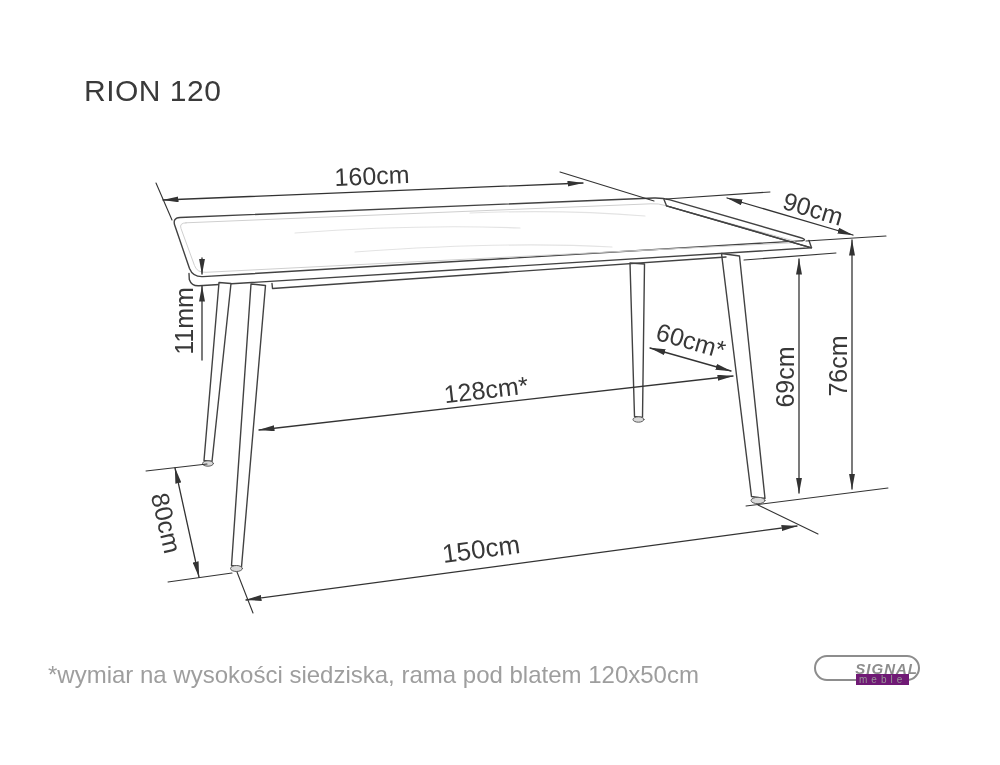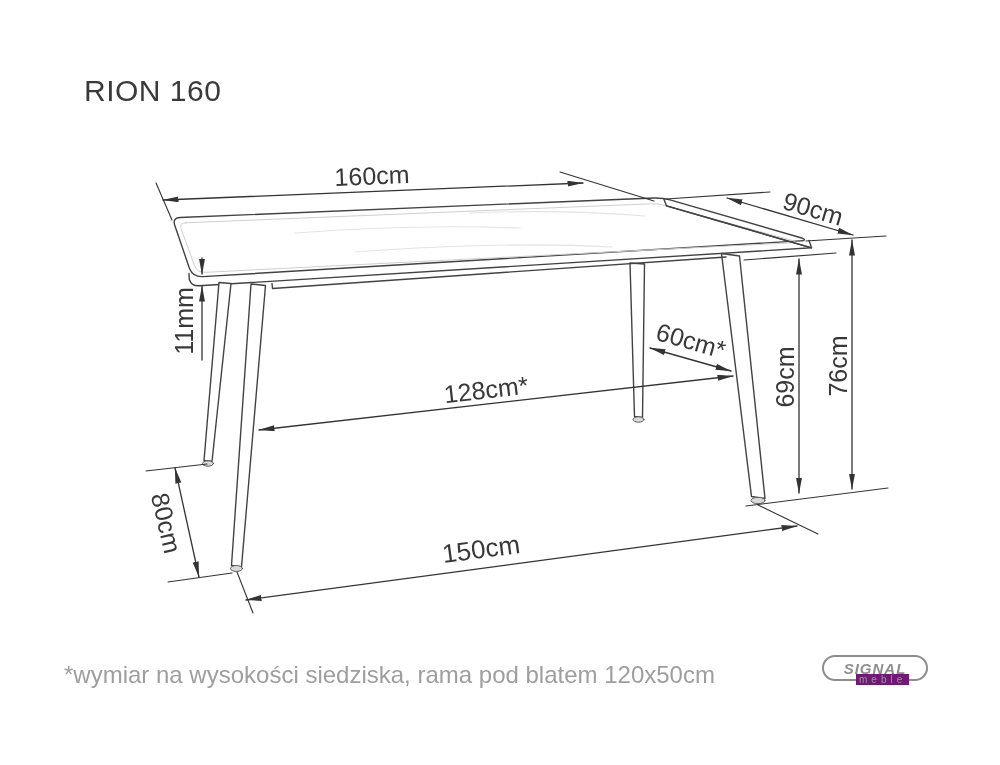--- a/index.html
+++ b/index.html
@@ -10,27 +10,27 @@
   .stage svg{position:absolute;left:0;top:0;}
   .lbl{
     position:absolute;color:#383838;font-size:25px;line-height:1;white-space:nowrap;
     transform-origin:center center;
   }
   .title{
     position:absolute;left:84px;top:74px;font-size:30px;color:#3a3a3a;
     letter-spacing:0.5px;white-space:nowrap;
   }
   .footnote{
-    position:absolute;left:64px;top:661px;font-size:24px;color:#9e9e9e;white-space:nowrap;
+    position:absolute;left:48px;top:661px;font-size:24px;color:#9e9e9e;white-space:nowrap;
   }
   .logo{position:absolute;left:806px;top:653px;width:112px;height:36px;}
   .logo-oval{
-    position:absolute;left:16px;top:2px;width:102px;height:22px;
+    position:absolute;left:8px;top:2px;width:102px;height:22px;
     border:2.5px solid #8d8d8d;border-radius:13px;
-    display:flex;align-items:center;justify-content:center;
+    display:flex;align-items:center;justify-content:flex-end;
   }
   .logo-brand{
     font-size:15px;font-weight:bold;font-style:italic;color:#8d8d8d;
     letter-spacing:1px;transform:translateY(-0.5px);
   }
   .logo-sub{
     position:absolute;left:50px;top:21px;background:#701a75;padding:0 3px;
     font-size:10px;color:#979797;letter-spacing:4px;white-space:nowrap;
   }
 </style>
@@ -101,21 +101,21 @@
         <line x1="202" y1="258" x2="202" y2="274" marker-end="url(#arr)"></line>
         <line x1="202" y1="286" x2="202" y2="360" marker-start="url(#arr)"></line>
         <line x1="650" y1="348" x2="731" y2="371" marker-start="url(#arr)" marker-end="url(#arr)"></line>
         <line x1="259" y1="430" x2="733" y2="376" marker-start="url(#arr)" marker-end="url(#arr)"></line>
         <line x1="175" y1="468" x2="199" y2="577" marker-start="url(#arr)" marker-end="url(#arr)"></line>
         <line x1="246" y1="600" x2="797" y2="526" marker-start="url(#arr)" marker-end="url(#arr)"></line>
       </g>
     </g>
   </svg>
 
-  <div class="title">RION 160</div>
+  <div class="title">RION 120</div>
 
   <div class="lbl" style="left:372px;top:176px;transform:translate(-50%,-50%) rotate(-2.4deg);">160cm</div>
 
   <div class="lbl" style="left:813px;top:209px;transform:translate(-50%,-50%) rotate(16.5deg);">90cm</div>
 
   <div class="lbl" style="left:838px;top:366px;transform:translate(-50%,-50%) rotate(-90deg);">76cm</div>
 
   <div class="lbl" style="left:785px;top:377px;transform:translate(-50%,-50%) rotate(-90deg);">69cm</div>
 
   <div class="lbl" style="left:184px;top:321px;transform:translate(-50%,-50%) rotate(-90deg);">11mm</div>

